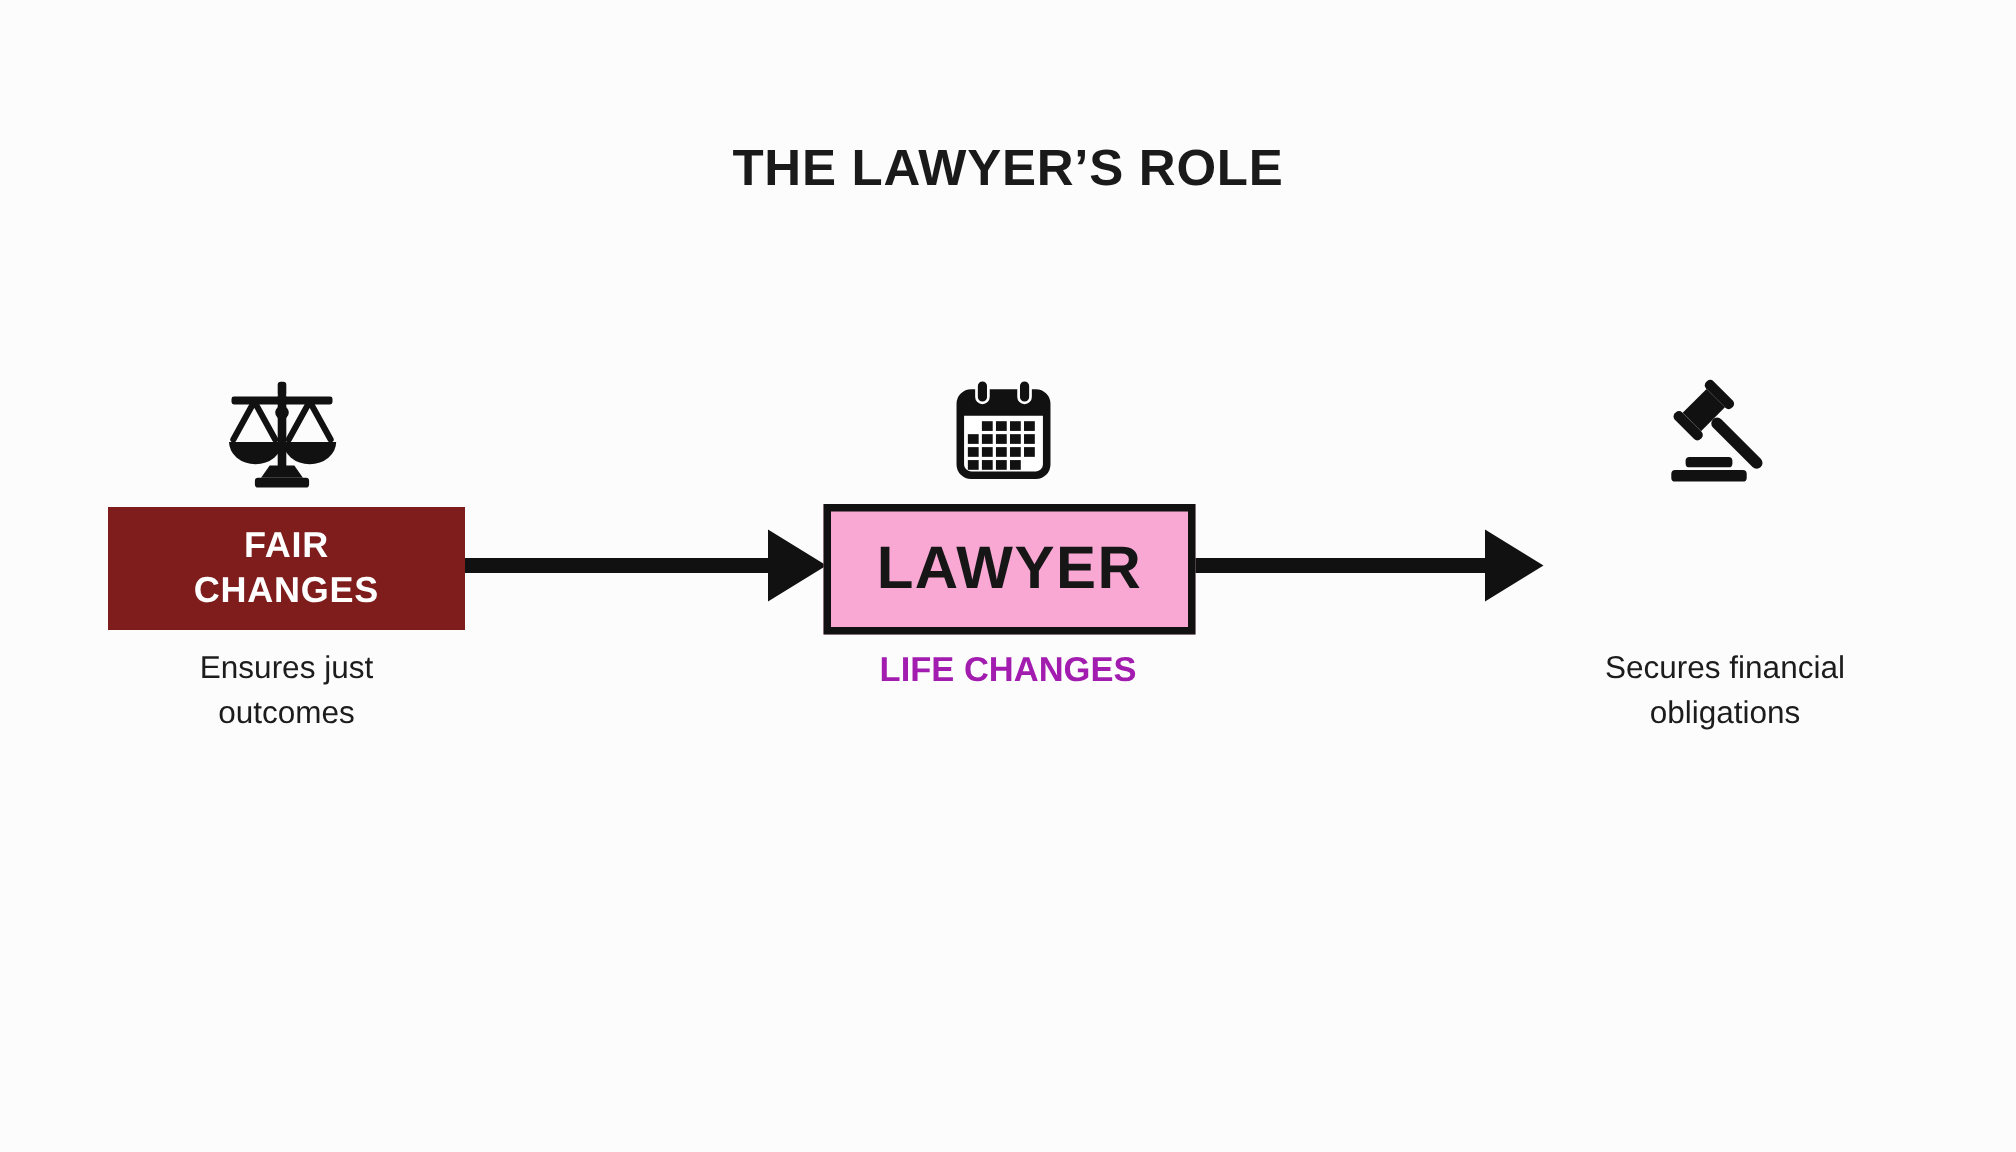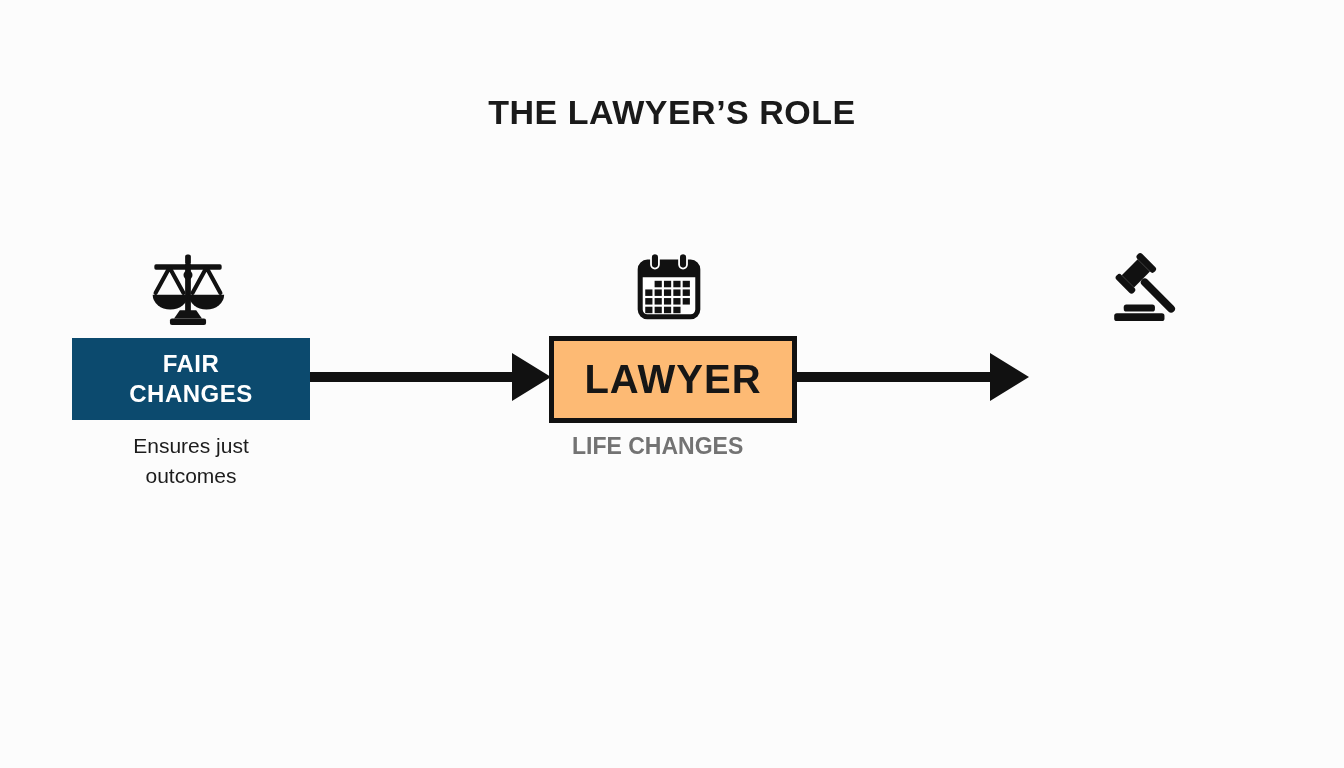--- a/index.html
+++ b/index.html
@@ -30,32 +30,32 @@
 
   .node-box {
     position: absolute;
     display: flex;
     flex-direction: column;
     align-items: center;
     justify-content: center;
     text-align: center;
   }
   .node-box.solid {
-    background: #0c4a6e;
+    background: #7f1d1d;
     color: #ffffff;
     font-size: 24px;
     font-weight: 700;
     line-height: 30px;
     letter-spacing: 0.5px;
   }
   .box-left  { left: 72px;  top: 338px; width: 238px; height: 82px; }
   .box-right { left: 1028px; top: 337px; width: 245px; height: 82px; }
   .box-center {
     left: 549px; top: 336px; width: 248px; height: 87px;
-    background: #fdba74;
+    background: #f9a8d4;
     border: 5px solid #111111;
     color: #161616;
     font-size: 40px;
     font-weight: 700;
     letter-spacing: 1px;
   }
   .node-box span { display: block; }
 
   .caption {
     position: absolute;
@@ -63,25 +63,25 @@
     font-size: 21px;
     line-height: 30px;
     color: #1c1c1c;
   }
   .caption-left   { left: 101px;  top: 431px; width: 180px; }
   .caption-center { left: 582px;  top: 461px; width: 180px; }
   .caption-right  { left: 1050px; top: 431px; width: 200px; }
   .caption-subtitle {
     position: absolute;
     left: 572px; top: 431px; width: 200px;
-    text-align: left;
+    text-align: center;
     font-size: 23px;
     font-weight: 700;
     line-height: 30px;
-    color: #737373;
+    color: #a21caf;
   }
 
   .arrow { position: absolute; }
   .arrow-shaft {
     position: absolute;
     height: 10px;
     background: #111111;
   }
   .arrow-head {
     position: absolute;
@@ -169,14 +169,15 @@
     <g transform="translate(36,27) rotate(-45)" class="ink">
       <rect x="-13" y="-10" width="26" height="20"></rect>
       <rect x="-21" y="-14" width="8" height="28" rx="3.5"></rect>
       <rect x="13" y="-14" width="8" height="28" rx="3.5"></rect>
       <rect x="-4.5" y="10" width="9" height="52" rx="4.5"></rect>
     </g>
     <rect class="ink" x="22" y="63" width="36" height="8" rx="3"></rect>
     <rect class="ink" x="11" y="73" width="58" height="9" rx="3"></rect>
   </svg>
 
+  <p class="caption caption-right">Secures financial obligations</p>
 
 </div>
 
 </body></html>

